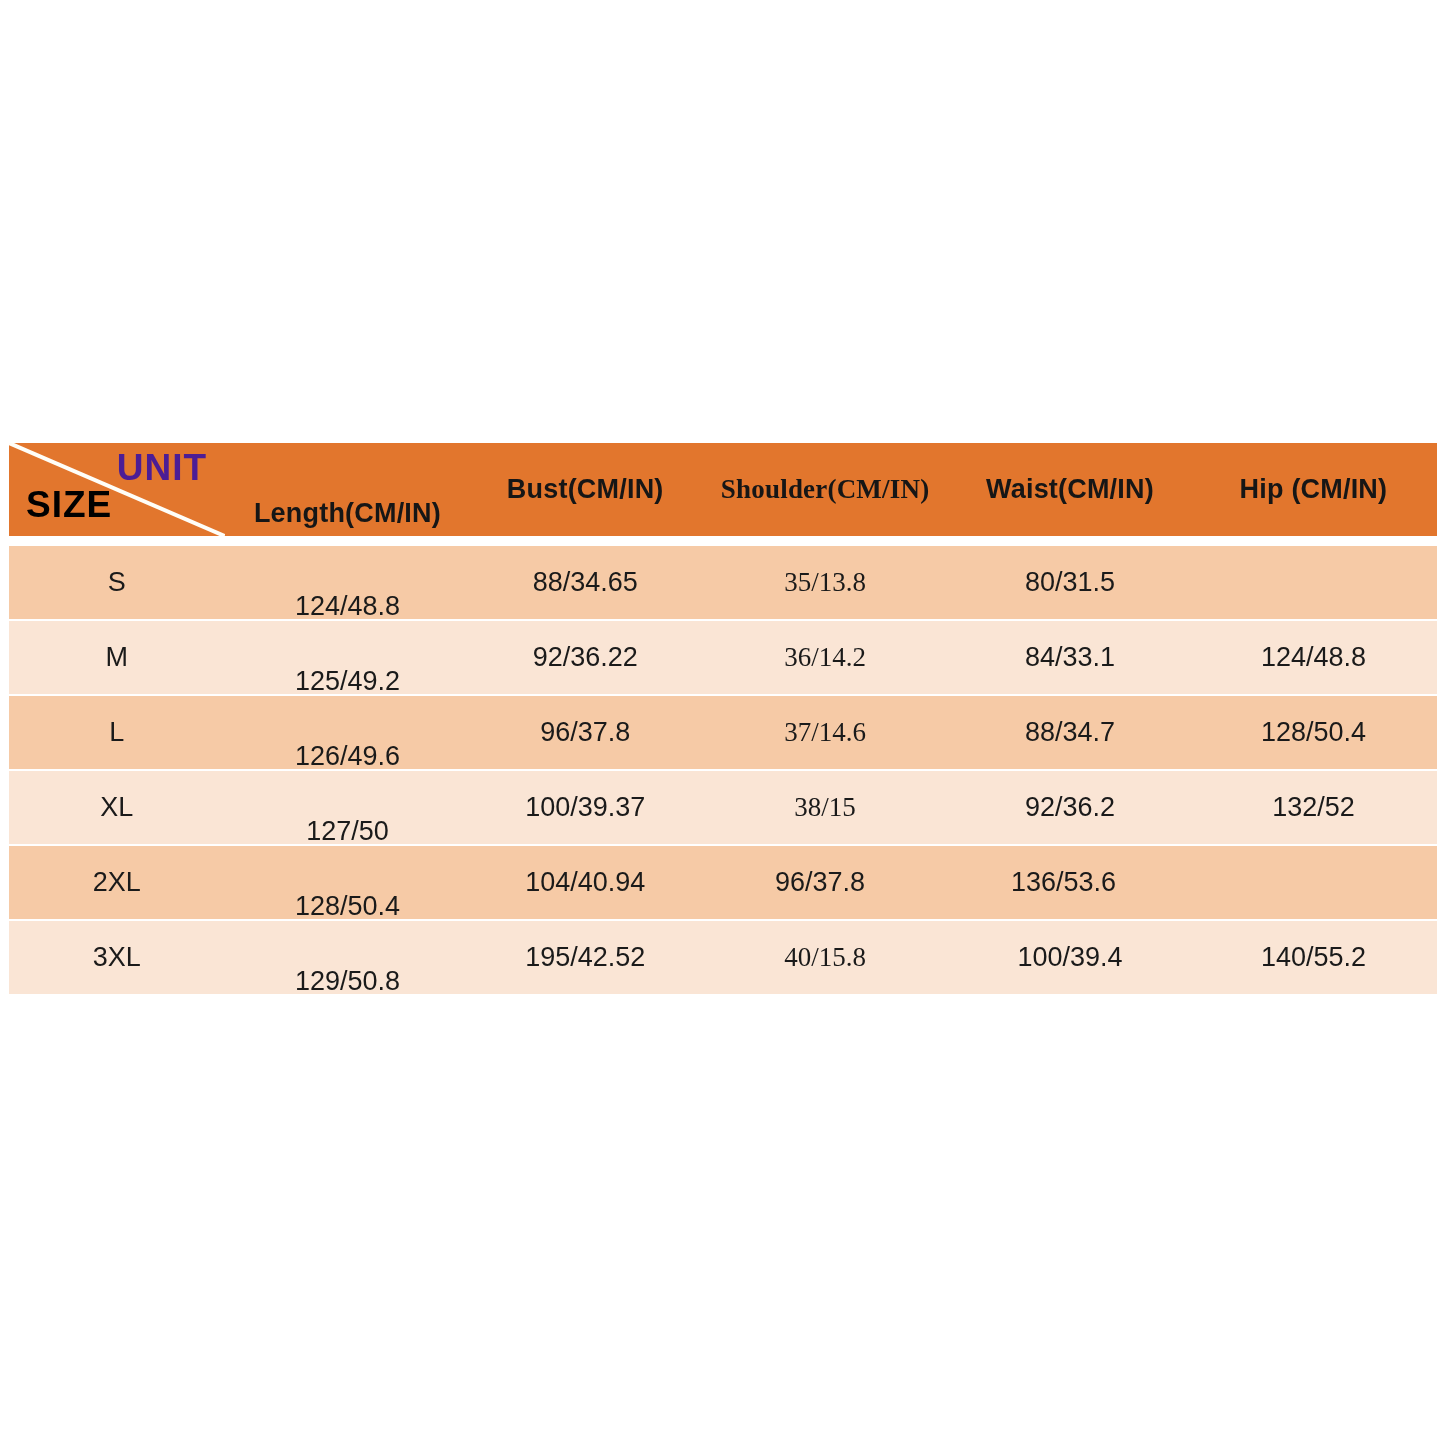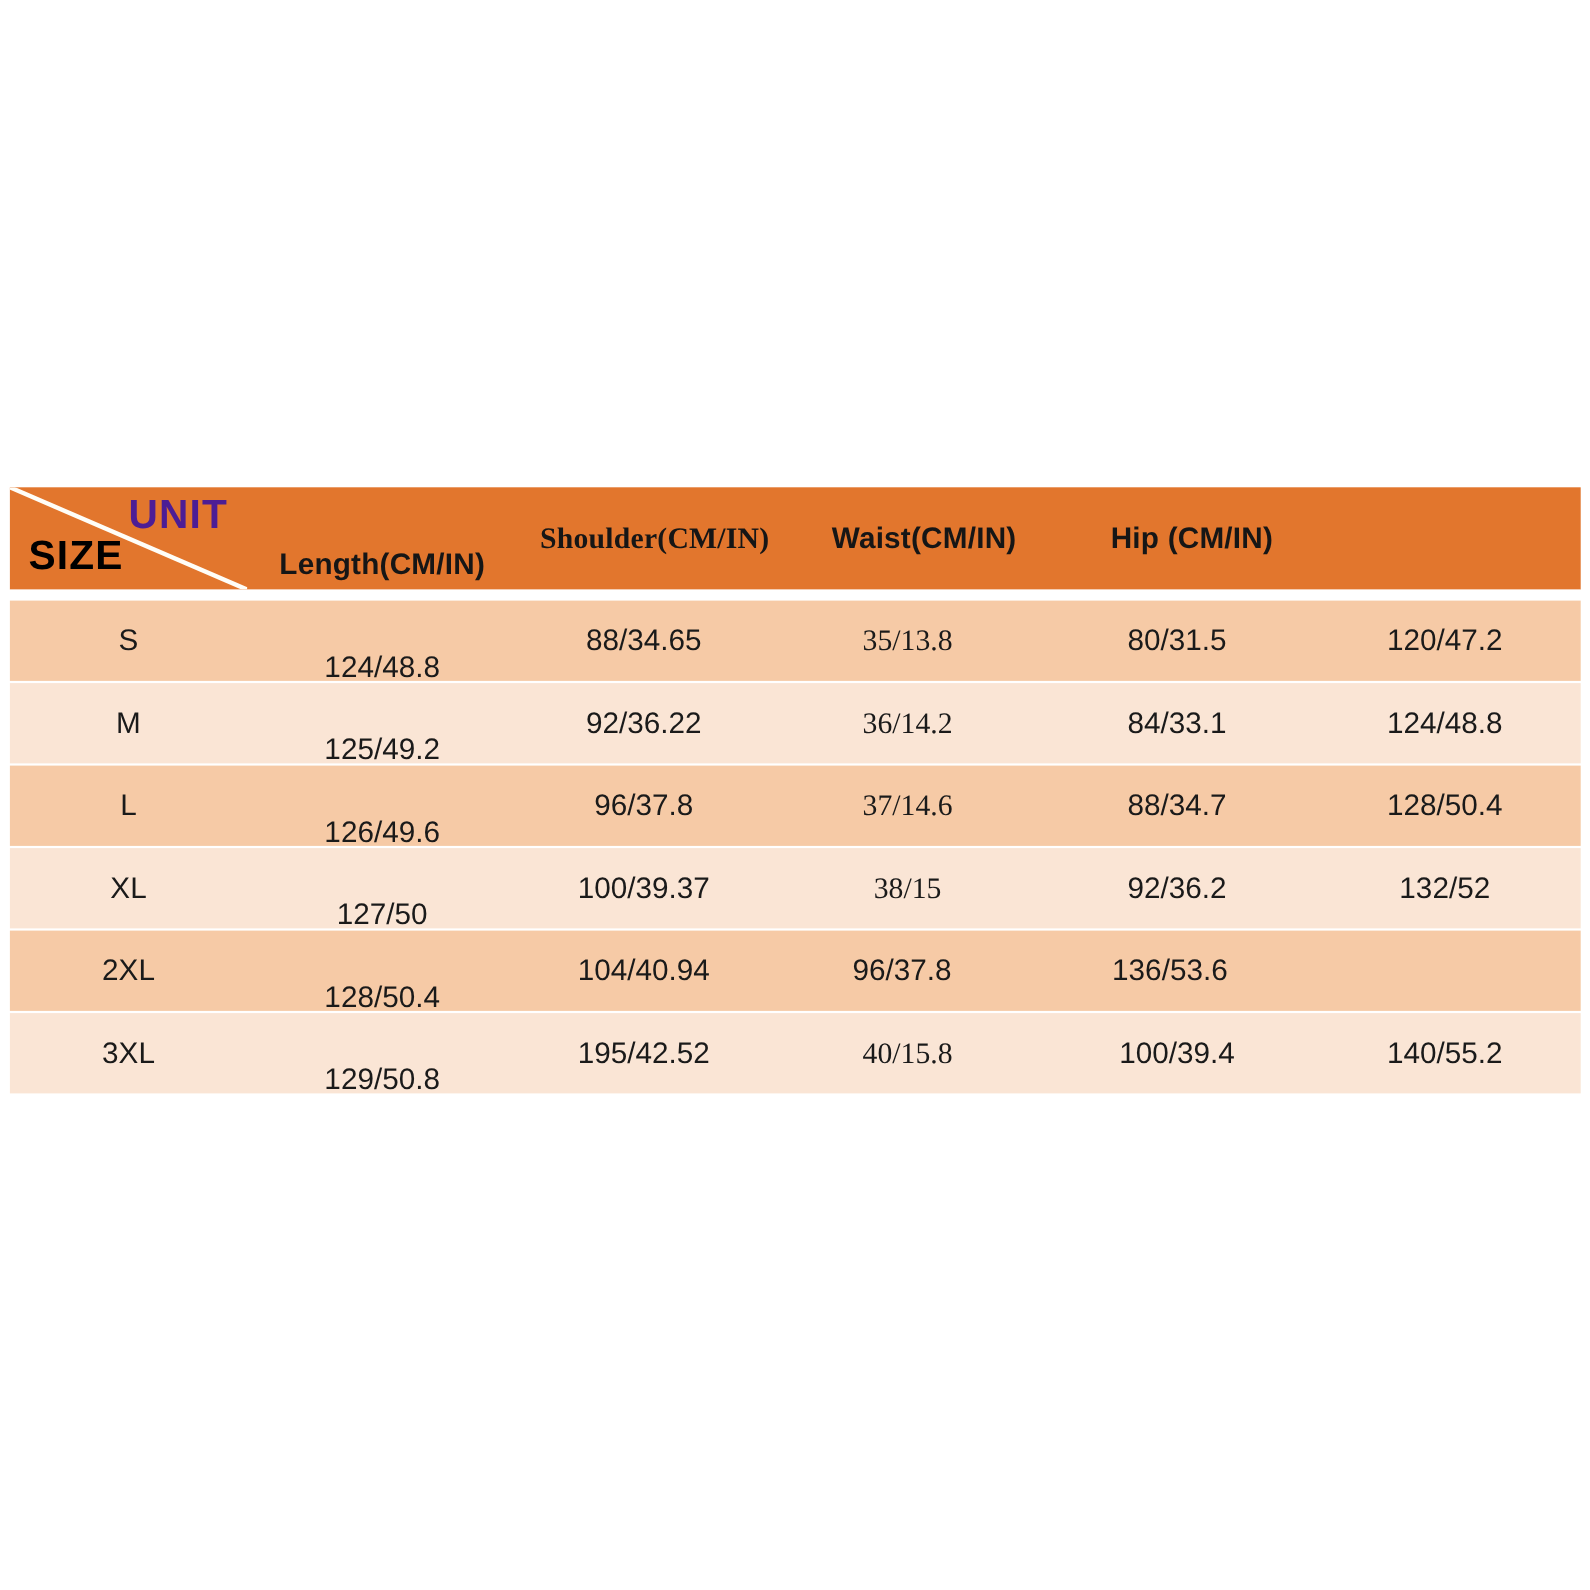--- a/index.html
+++ b/index.html
@@ -104,34 +104,34 @@
 
     <div class="hrow">
       <div class="hcell c0 corner-cell">
         <svg viewBox="0 0 100 100" preserveAspectRatio="none">
           <line x1="0" y1="0" x2="100" y2="100" stroke="#FFFEF8" stroke-width="4" vector-effect="non-scaling-stroke"></line>
         </svg>
         <span class="corner-unit">UNIT</span>
         <span class="corner-size">SIZE</span>
       </div>
       <div class="hcell c1">Length(CM/IN)</div>
+      <div class="hcell c2">Bust(CM/IN)</div>
       <div class="hcell c3">Shoulder(CM/IN)</div>
       <div class="hcell c4">Waist(CM/IN)</div>
       <div class="hcell c5">Hip (CM/IN)</div>
     </div>
 
     <div class="header-gap"></div>
 
     <div class="drow odd">
       <div class="dcell c0">S</div>
       <div class="dcell c1">124/48.8</div>
       <div class="dcell c2">88/34.65</div>
       <div class="dcell c3">35/13.8</div>
       <div class="dcell c4">80/31.5</div>
-      <div class="dcell c5">120/47.2</div>
     </div>
 
     <div class="drow even">
       <div class="dcell c0">M</div>
       <div class="dcell c1">125/49.2</div>
       <div class="dcell c2">92/36.22</div>
       <div class="dcell c3">36/14.2</div>
       <div class="dcell c4">84/33.1</div>
       <div class="dcell c5">124/48.8</div>
     </div>

